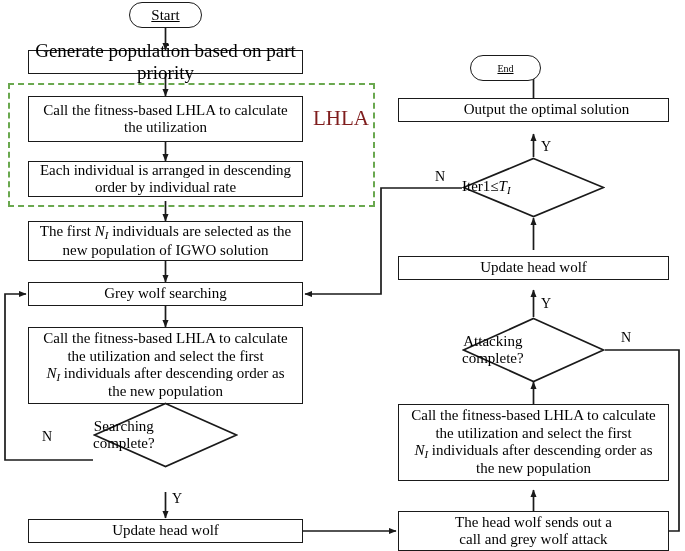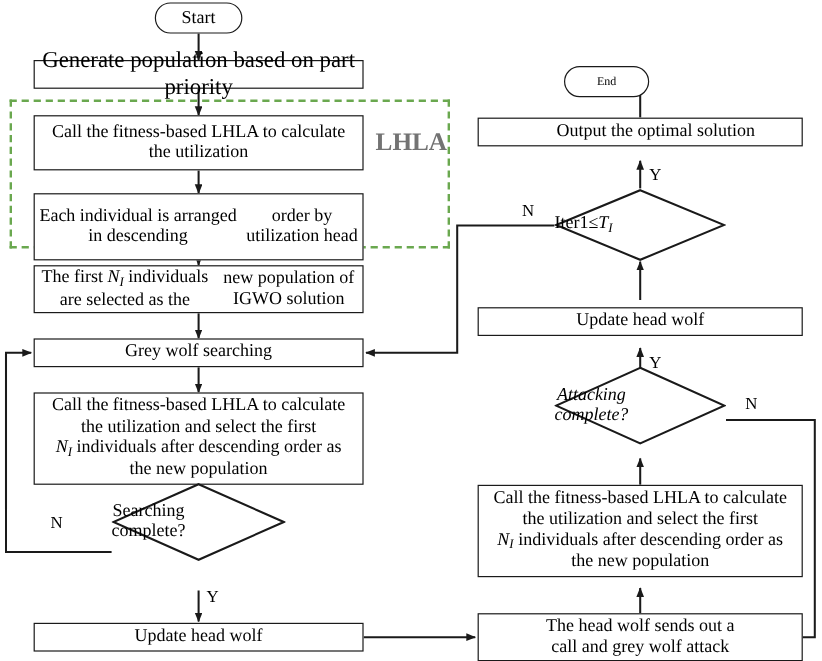--- a/index.html
+++ b/index.html
@@ -35,20 +35,21 @@
     color: #000;
     background: #ffffff;
   }
   .proc {
     border: 1.6px solid #1a1a1a;
     line-height: 1.16;
   }
   .terminal {
     border: 1.6px solid #1a1a1a;
     border-radius: 999px;
+    text-decoration: underline;
   }
   .decision-wrap {
     position: absolute;
     display: flex;
     align-items: center;
     justify-content: flex-start;
     text-align: center;
   }
   .decision-wrap svg.dia {
     position: absolute;
@@ -69,22 +70,22 @@
     white-space: nowrap;
   }
   .group-box {
     position: absolute;
     box-sizing: border-box;
     border: 2.4px dashed #6aa84f;
     background: transparent;
   }
   .group-title {
     position: absolute;
-    font-weight: bold;
-    color: #737373;
+    font-weight: normal;
+    color: #7f1d1d;
     white-space: nowrap;
   }
   .ital { font-style: italic; }
   .sub  { font-size: 0.72em; vertical-align: -0.28em; font-style: italic; }
 </style>
 </head>
 <body>
 
 <div id="flowchart-canvas">
 
@@ -143,26 +144,26 @@
 
   <div class="node proc" style="left:28px; top:50px; width:275px; height:24px; font-size:19px;">
     <span>Generate population based on part priority</span>
   </div>
 
   <div class="node proc" style="left:28px; top:96px; width:275px; height:46px; font-size:15px; flex-direction:column;">
     <span>Call the fitness-based LHLA to calculate</span>
     <span>the utilization</span>
   </div>
 
-  <div class="node proc" style="left:28px; top:161px; width:275px; height:56px; font-size:15px; flex-direction:row;">
+  <div class="node proc" style="left:28px; top:161px; width:275px; height:36px; font-size:15px; flex-direction:column;">
     <span>Each individual is arranged in descending</span>
-    <span>order by utilization head</span>
-  </div>
-
-  <div class="node proc" style="left:28px; top:221px; width:275px; height:40px; font-size:15px; flex-direction:row;">
+    <span>order by individual rate</span>
+  </div>
+
+  <div class="node proc" style="left:28px; top:221px; width:275px; height:40px; font-size:15px; flex-direction:column;">
     <span><span>The first </span><span class="ital">N</span><span class="sub">I</span><span> individuals are selected as the</span></span>
     <span>new population of IGWO solution</span>
   </div>
 
   <div class="node proc" style="left:28px; top:282px; width:275px; height:24px; font-size:15px;text-align:right;">
     <span>Grey wolf searching</span>
   </div>
 
   <div class="node proc" style="left:28px; top:327px; width:275px; height:77px; font-size:15px; flex-direction:column;">
     <span>Call the fitness-based LHLA to calculate</span>
@@ -190,21 +191,21 @@
     <span>call and grey wolf attack</span>
   </div>
 
   <div class="node proc" style="left:398px; top:404px; width:271px; height:77px; font-size:15px; flex-direction:column;">
     <span>Call the fitness-based LHLA to calculate</span>
     <span>the utilization and select the first</span>
     <span><span class="ital">N</span><span class="sub">I</span><span> individuals after descending  order as</span></span>
     <span>the new population</span>
   </div>
 
-  <div class="decision-wrap" style="left:462px; top:305px; width:143px; height:66px;font-style:italic;">
+  <div class="decision-wrap" style="left:462px; top:317px; width:143px; height:66px;">
     <svg class="dia" width="143" height="66" viewBox="0 0 143 66" xmlns="http://www.w3.org/2000/svg">
       <polygon points="71.5,1.5 141.5,33 71.5,64.5 1.5,33" fill="#ffffff" stroke="#1a1a1a" stroke-width="1.7"></polygon>
     </svg>
     <div class="decision-label" style="font-size:15px;">
       <div>Attacking</div>
       <div>complete?</div>
     </div>
   </div>
 
   <div class="node proc" style="left:398px; top:256px; width:271px; height:24px; font-size:15px;">

